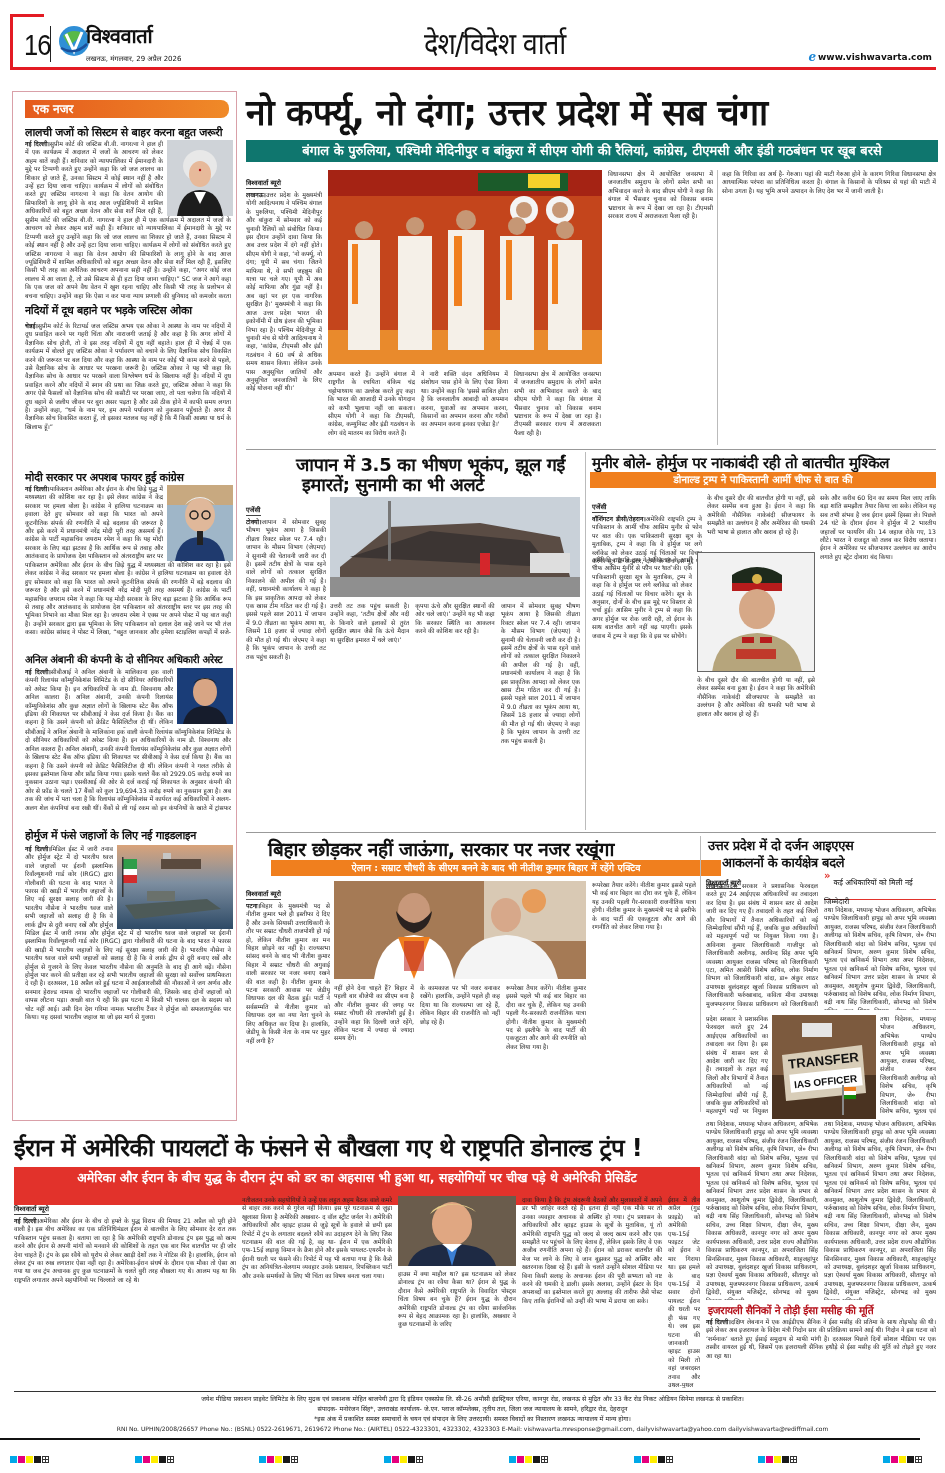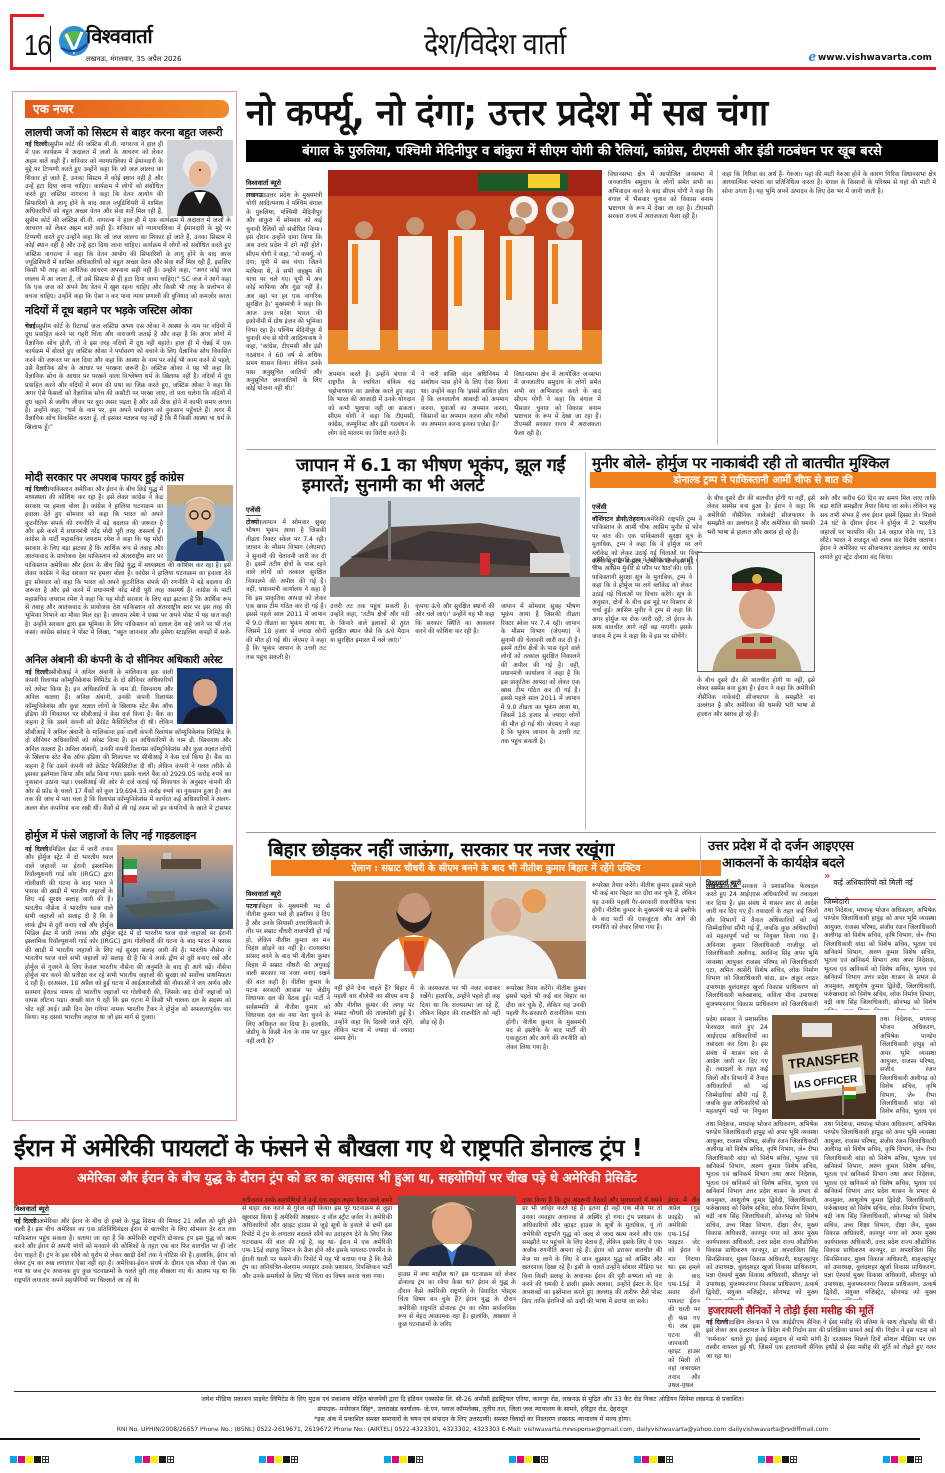--- a/index.html
+++ b/index.html
@@ -27,21 +27,21 @@
   .byline { font-size: 6.5px; font-weight: bold; border-bottom: 1px solid #444; padding-bottom: 1px; margin-bottom: 2px; display: inline-block; }
 
   
   .left-col { position: absolute; left: 12px; top: 91px; width: 225px; height: 1030px; border: 1px solid #d9a0a8; }
   .ek-nazar { position: absolute; left: 12px; top: 8px; width: 204px; height: 18px; background: linear-gradient(90deg,#e55b1d,#f08a28); border-radius: 0 8px 8px 0; color: #fff; font-weight: bold; font-size: 12px; padding-left: 8px; line-height: 18px; }
   .lc-block { position: absolute; left: 12px; width: 206px; }
   .photo { position: absolute; background: #888; overflow: hidden; }
 
   
   .lead-head { position: absolute; left: 246px; top: 91px; width: 690px; font-size: 36px; font-weight: bold; letter-spacing: -0.5px; white-space: nowrap; line-height: 44px; transform: scaleX(0.98); transform-origin: left; }
-  .lead-strap { position: absolute; left: 246px; top: 140px; width: 692px; height: 22px; background: #000000; color: #fff; font-size: 13px; font-weight: bold; line-height: 22px; text-align: center; white-space: nowrap; overflow: hidden; }
+  .lead-strap { position: absolute; left: 246px; top: 140px; width: 692px; height: 22px; background: #0f766e; color: #fff; font-size: 13px; font-weight: bold; line-height: 22px; text-align: center; white-space: nowrap; overflow: hidden; }
   .col-rule { position: absolute; width: 1px; background: #bbb; }
   .h-rule { position: absolute; height: 1px; background: #999; }
 
   .sec-head { position: absolute; font-weight: bold; white-space: nowrap; letter-spacing: -0.3px; }
   .strap-red { position: absolute; background: #e2322b; color: #fff; font-weight: bold; text-align: center; white-space: nowrap; overflow: hidden; }
   .strap-orange { position: absolute; background: #f07f1e; color: #fff; font-weight: bold; text-align: center; white-space: nowrap; overflow: hidden; }
 
   .footer-line { position: absolute; left: 0; width: 945px; text-align: center; font-size: 6.3px; color: #222; white-space: nowrap; }
   .reg-bar { position: absolute; left: 10px; top: 1456px; width: 912px; height: 10px; display: flex; justify-content: space-between; }
   .reg-set { display: flex; gap: 1px; }
@@ -59,21 +59,21 @@
   <div class="mast-red-bottom"></div>
   <div class="page-num">16</div>
   <div class="mast-divider"></div>
   <svg class="logo" viewBox="0 0 34 34">
     <circle cx="17" cy="17" r="15" fill="#2f8fd6"></circle>
     <path d="M6 12 Q14 4 26 9 Q20 16 12 22 Z" fill="#58b947"></path>
     <path d="M9 10 L17 27 L25 8" fill="none" stroke="#fff" stroke-width="3"></path>
     <path d="M4 24 Q18 32 30 20" fill="none" stroke="#1a4f9a" stroke-width="2.5"></path>
   </svg>
   <div class="brand">विश्ववार्ता</div>
-  <div class="date">लखनऊ, मंगलवार, 35 अप्रैल 2026</div>
+  <div class="date">लखनऊ, मंगलवार, 29 अप्रैल 2026</div>
   <div class="section-title">देश/विदेश वार्ता</div>
   <div class="website">
     <span class="ie-icon">e</span>
     <span>www.vishwavarta.com</span>
   </div>
 </div>
 
 <div class="left-col">
   <div class="ek-nazar">एक नजर</div>
 
@@ -204,21 +204,21 @@
 </div>
 <div style="position:absolute; left:608px; top:170px; width:105px; height:275px;">
   <div class="body-text" style="height:275px;">विधानसभा क्षेत्र में आयोजित जनसभा में जनजातीय समुदाय के लोगों समेत सभी का अभिवादन करते के बाद सीएम योगी ने कहा कि बंगाल में भैंसवार चुनाव को विकास बनाम भ्रष्टाचार के रूप में देखा जा रहा है। टीएमसी सरकार राज्य में अराजकता फैला रही है।</div>
 </div>
 <div class="col-rule" style="left:717px; top:170px; height:275px;"></div>
 <div style="position:absolute; left:722px; top:170px; width:214px; height:275px;">
   <div class="body-text" style="height:275px;">कहा कि गिरिवा का अर्थ है- गेरुआ। यहां की माटी गेरुआ होने के कारण गिरिवा विधानसभा क्षेत्र आध्यात्मिक परंपरा का प्रतिनिधित्व करता है। बंगाल के किसानों के परिश्रम से यहां की माटी में सोना उगता है। यह भूमि अपने उत्पादन के लिए देश भर में जानी जाती है।</div>
 </div>
 <div class="h-rule" style="left:246px; top:449px; width:690px;"></div>
 
-<div class="sec-head" style="left:296px; top:452px; font-size:18px;">जापान में 6.1 का भीषण भूकंप, झूल गईं</div>
+<div class="sec-head" style="left:296px; top:452px; font-size:18px;">जापान में 3.5 का भीषण भूकंप, झूल गईं</div>
 <div class="sec-head" style="left:292px; top:472px; font-size:18px;margin-left:10px;">इमारतें; सुनामी का भी अलर्ट</div>
 <div style="position:absolute; left:246px; top:497px; width:80px; height:330px;">
   <div class="byline">एजेंसी</div>
   <div class="body-text" style="height:320px;"><b>टोक्यो।</b><span>जापान में सोमवार सुबह भीषण भूकंप आया है जिसकी तीव्रता रिक्टर स्केल पर 7.4 रही। जापान के मौसम विभाग (जेएमए) ने सुनामी की चेतावनी जारी कर दी है। इसमें तटीय क्षेत्रों के पास रहने वाले लोगों को तत्काल सुरक्षित निकालने की अपील की गई है। वहीं, प्रधानमंत्री कार्यालय ने कहा है कि इस प्राकृतिक आपदा को लेकर एक खास टीम गठित कर दी गई है। इससे पहले साल 2011 में जापान में 9.0 तीव्रता का भूकंप आया था, जिसमें 18 हजार से ज्यादा लोगों की मौत हो गई थी। जेएमए ने कहा है कि भूकंप जापान के उत्तरी तट तक पहुंच सकती है।</span></div>
 </div>
 <div class="photo" style="left:330px; top:497px; width:250px; height:100px;">
   <svg width="250" height="100" viewBox="0 0 250 100">
       <rect width="250" height="100" fill="#c9d1d9"></rect>
       <rect x="0" y="80" width="250" height="20" fill="#8f8f8f"></rect>
       <path d="M10 70 L60 30 L150 26 L230 40 L240 80 L10 80Z" fill="#5a4c44"></path>

